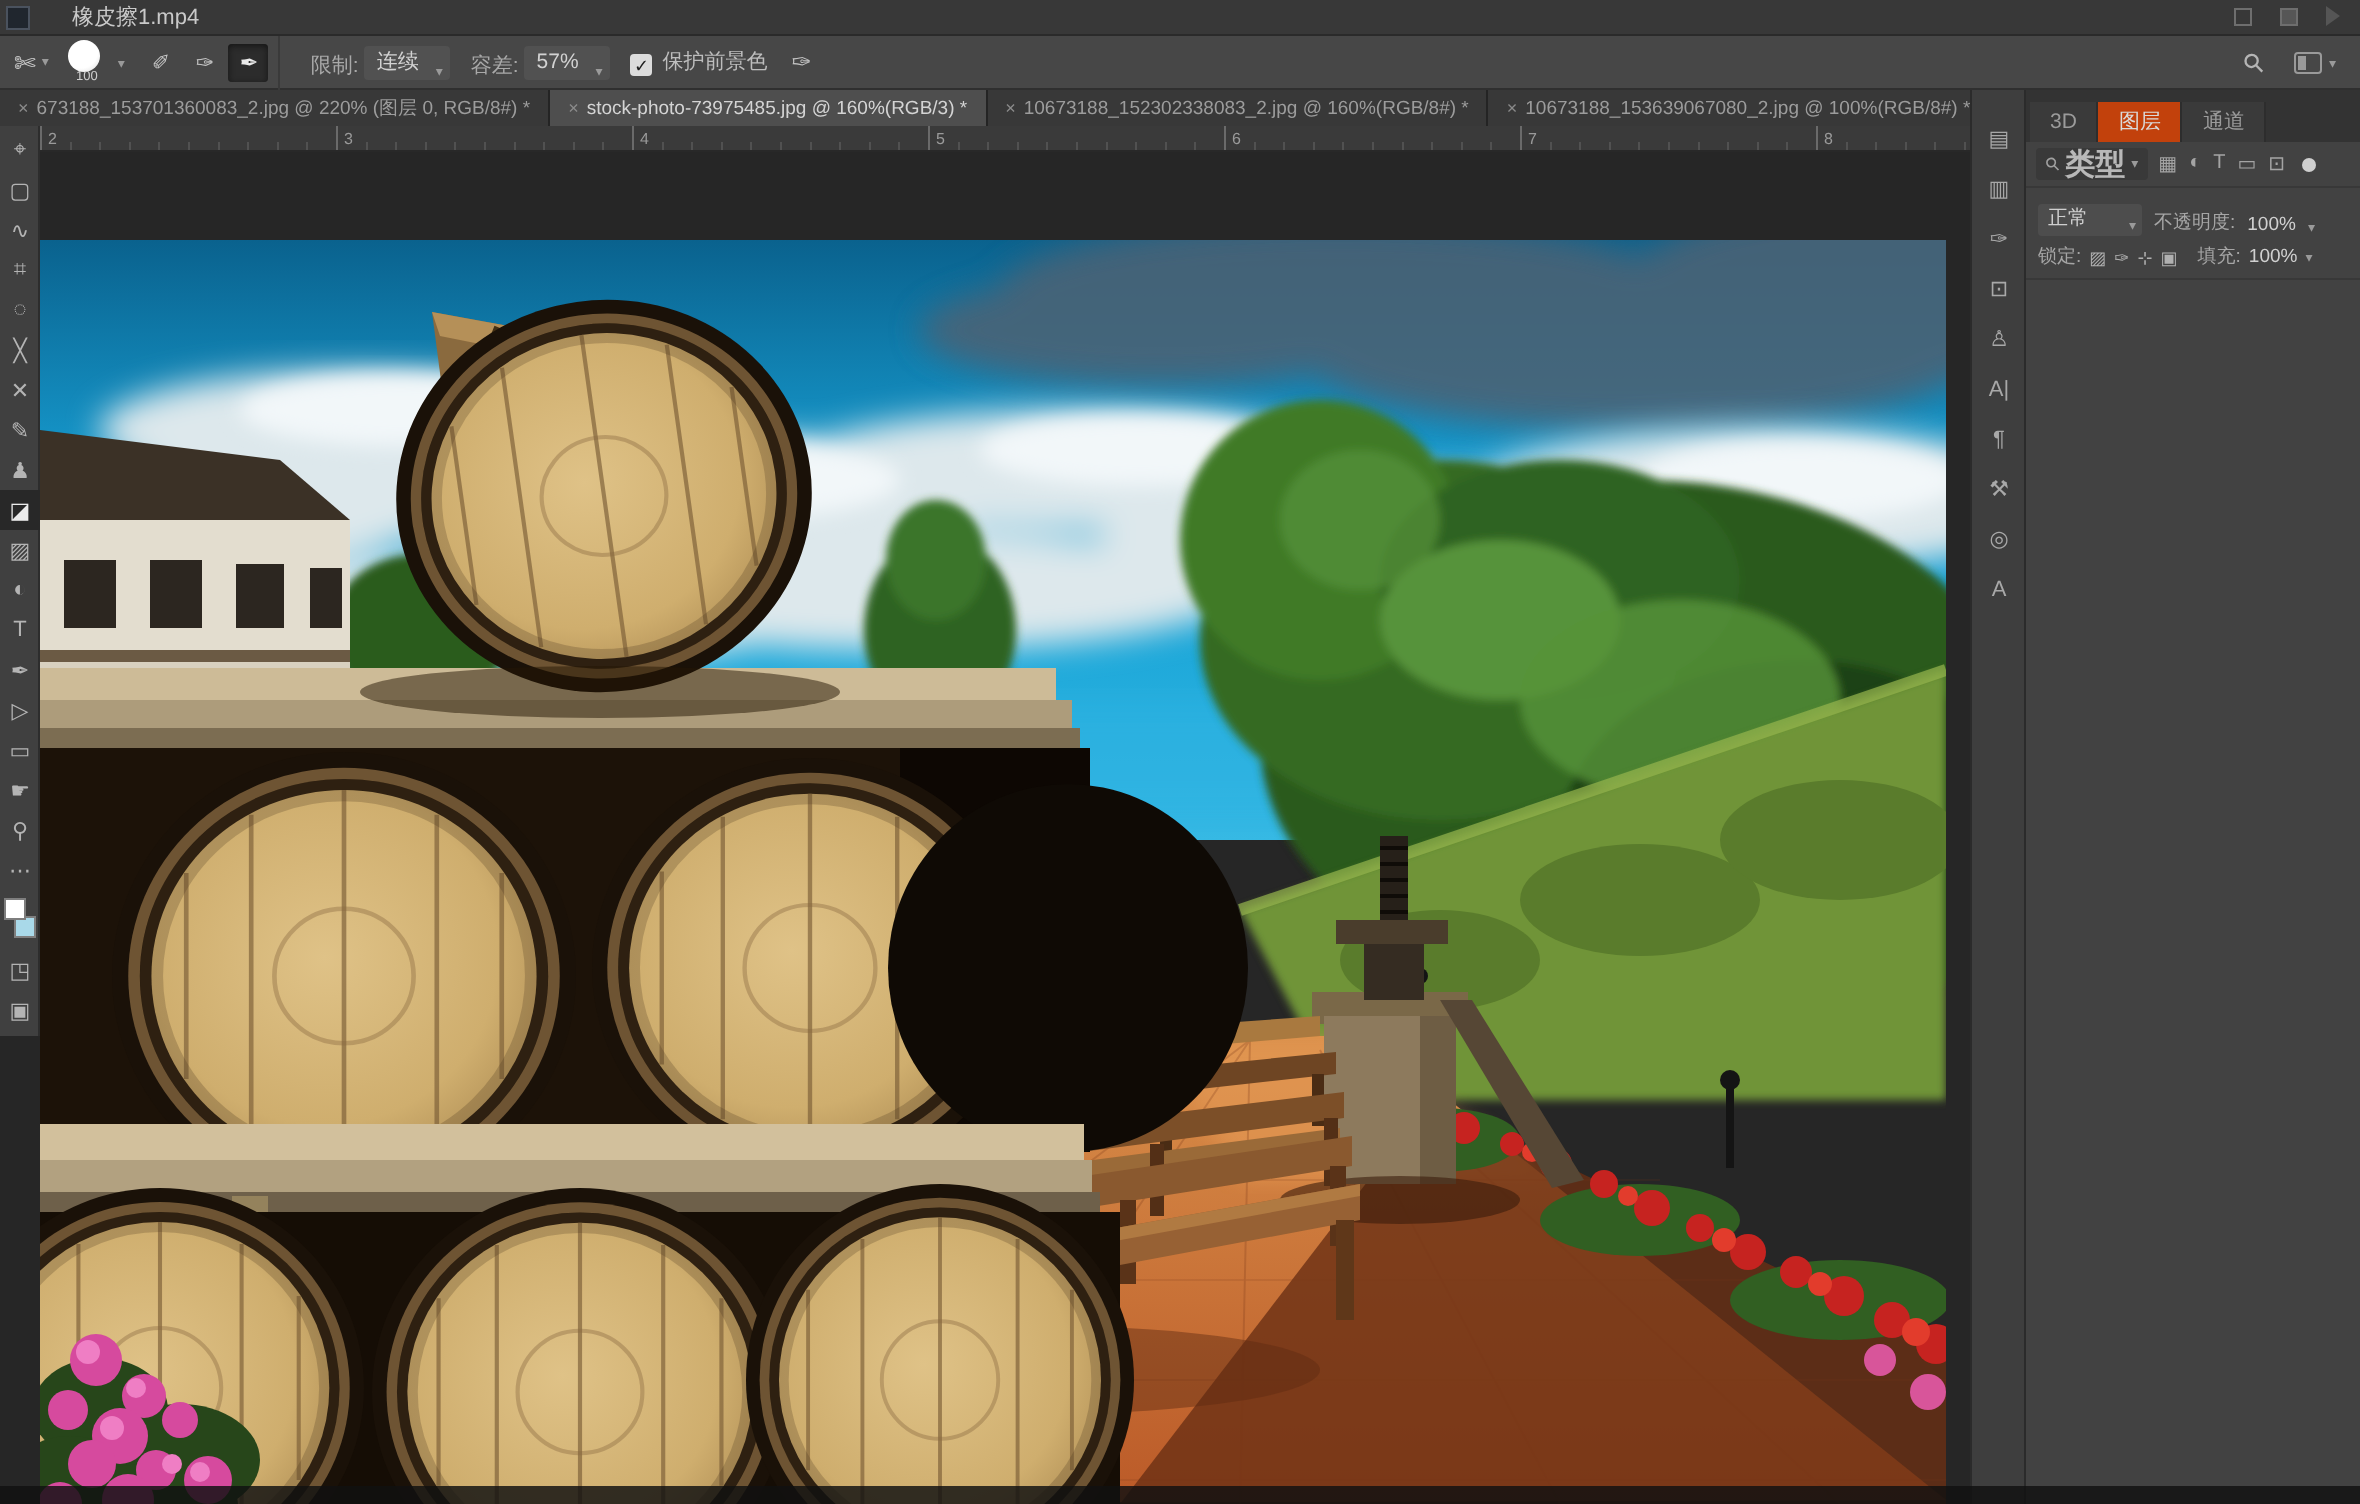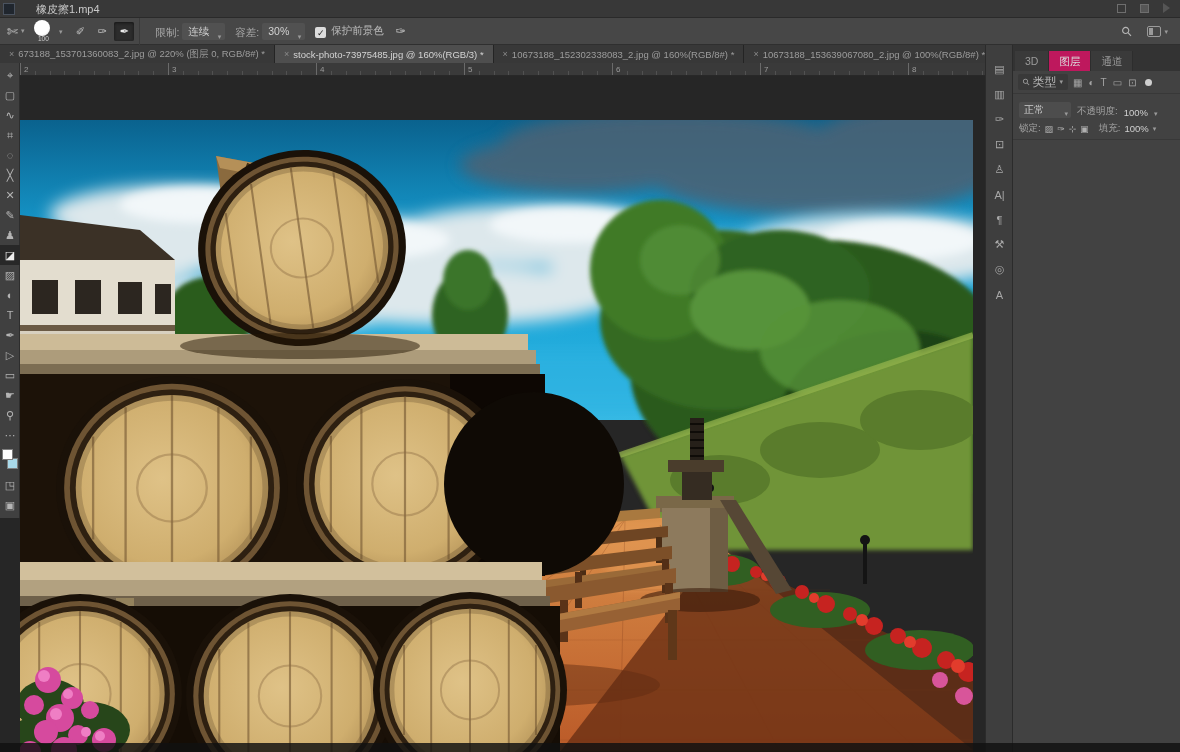--- a/index.html
+++ b/index.html
@@ -68,25 +68,25 @@
   .swatch-bg { position:absolute; left:7px; top:11px; width:11px; height:11px; background:#a9d9e9; border:1px solid #7e7e7e; }
 
   
   .icon-strip { position:absolute; left:985px; top:45px; width:27px; height:707px; background:#3e3e3e; border-left:1px solid #2b2b2b; padding-top:12px; }
   .strip-icon { width:27px; height:25px; display:flex; align-items:center; justify-content:center; font-size:11px; color:#a8a8a8; }
 
   
   .panel { position:absolute; left:1012px; top:45px; width:168px; height:707px; background:#424242; border-left:1px solid #2b2b2b; }
   .panel-top { height:26px; background:#333333; display:flex; align-items:flex-end; padding-left:2px; }
   .ptab { height:20px; line-height:20px; padding:0 10px; font-size:10.5px; color:#9b9b9b; background:#3a3a3a; border-right:1px solid #2d2d2d;text-align:right; }
-  .ptab.active { background:#be185d; color:#dadada; }
+  .ptab.active { background:#c2410c; color:#dadada; }
   .filter-row { height:23px; display:flex; align-items:center; gap:5px; padding:0 5px; border-bottom:1px solid #383838; }
   .search-pill { display:flex; align-items:center; gap:3px; background:#393939; border-radius:2px; height:16px; padding:0 5px; }
   .search-pill .sg { font-size:9px; color:#a0a0a0; transform:rotate(-45deg); }
-  .search-pill .txt { font-size:12px; color:#b8b8b8; }
+  .search-pill .txt { font-size:15px; color:#b8b8b8;font-weight:bold; }
   .fil-icon { font-size:10px; color:#a4a4a4; }
   .toggle-dot { width:7px; height:7px; border-radius:50%; background:#cfcfcf; margin-left:3px; }
   .blend-row { height:24px; display:flex; align-items:flex-end; padding:0 6px; gap:6px; }
   .blend-field { position:relative; background:#4d4d4d; border-radius:2px; height:16px; line-height:16px; padding:0 14px 0 5px; font-size:10px; color:#cfcfcf; min-width:52px; }
   .blend-field .chev { position:absolute; right:3px; top:4px; }
   .mini-label { font-size:9.5px; color:#a5a5a5; }
   .mini-value { font-size:9.5px; color:#d0d0d0; }
   .lock-row { height:22px; display:flex; align-items:center; padding:0 6px; gap:4px; border-bottom:1px solid #383838; }
   .lk-icon { font-size:9px; color:#b0b0b0; }
   .layer-row { height:38px; background:#4d5154; border-top:1px solid #36393b; border-bottom:1px solid #36393b; display:flex; align-items:center; }
@@ -140,21 +140,21 @@
     <div class="opt-group">
       <span class="opt-label">限制:</span>
       <div class="opt-field">
         <span>连续</span>
         <span class="chev">▾</span>
       </div>
     </div>
     <div class="opt-group">
       <span class="opt-label">容差:</span>
       <div class="opt-field">
-        <span>30%</span>
+        <span>57%</span>
         <span class="chev">▾</span>
       </div>
     </div>
     <div class="opt-group">
       <span class="checkbox">✓</span>
       <span>保护前景色</span>
     </div>
     <span class="airbrush">✑</span>
     <div class="opt-right">
       <span class="search-glyph">⚲</span>

